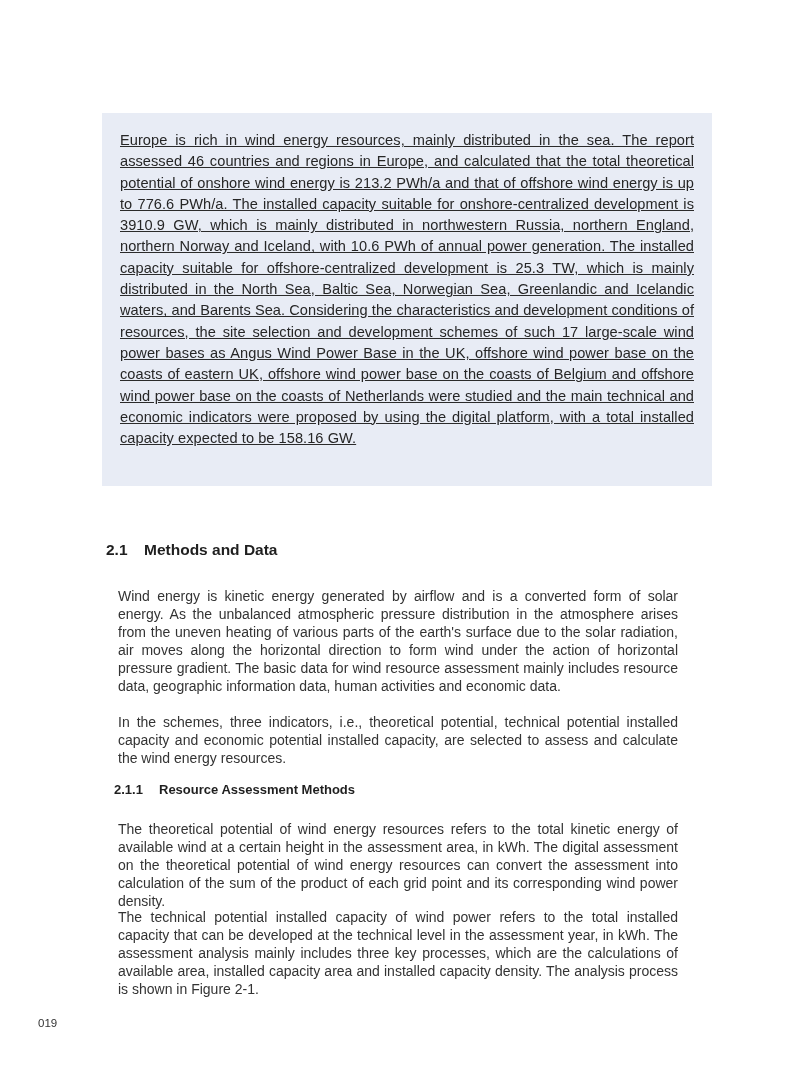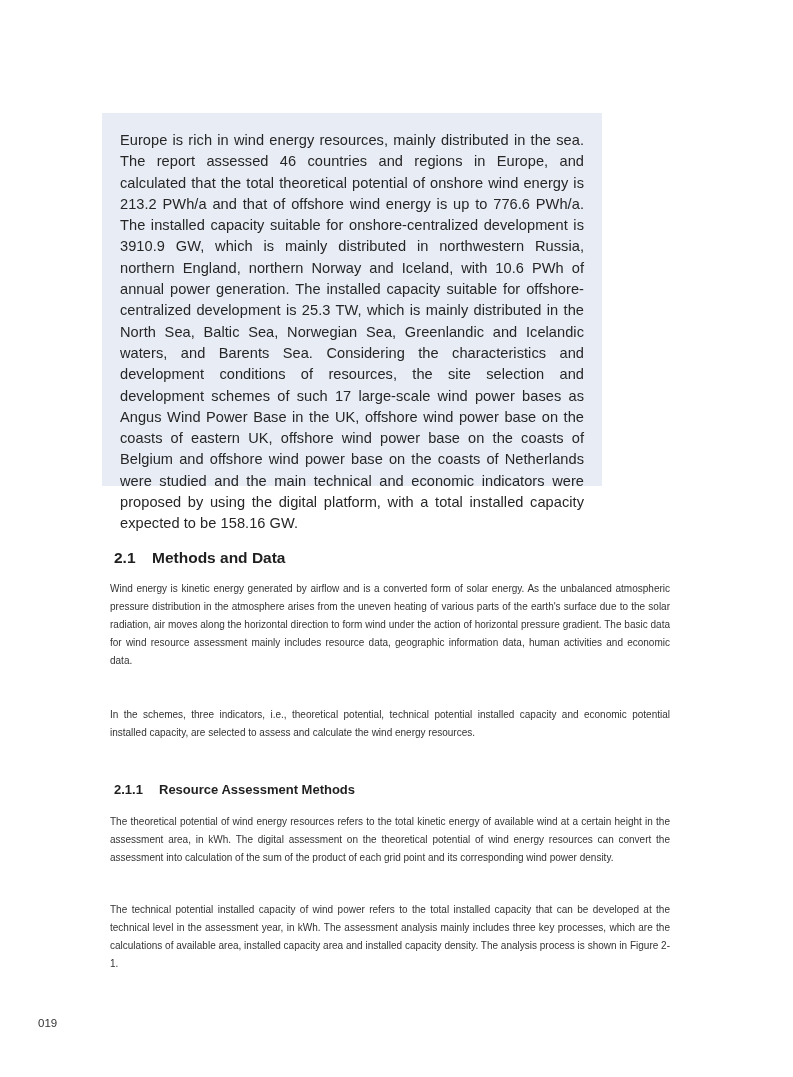--- a/index.html
+++ b/index.html
@@ -12,60 +12,61 @@
       height: 1077px;
       position: relative;
       overflow: hidden;
       color: #2b2b2b;
       font-family: "Liberation Sans", sans-serif;
     }
     .summary-box {
       position: absolute;
       left: 102px;
       top: 113px;
-      width: 500px;
+      width: 610px;
       height: 373px;
       background: #e8ecf5;
       box-sizing: border-box;
       padding: 17px 18px 0 18px;
+      text-decoration: underline;
     }
     .summary-text {
       margin: 0;
       font-size: 14.6px;
       line-height: 21.3px;
       text-align: justify;
       color: #262626;
       letter-spacing: 0.05px;
     }
     .h2 {
       position: absolute;
       left: 102px;
       top: 537px;
-      margin: 12px;
+      margin: 4px;
       font-size: 15.5px;
       font-weight: bold;
       color: #1f1f1f;
     }
     .h2 .num { display: inline-block; width: 38px; }
     .h3 {
       position: absolute;
       left: 102px;
       top: 770px;
       margin: 12px;
       font-size: 13px;
       font-weight: bold;
       color: #1f1f1f;
     }
     .h3 .num { display: inline-block; width: 45px; }
     .para {
       position: absolute;
       left: 102px;
       width: 560px;
-      margin: 8px;
-      font-size: 10px;
+      margin: 16px;
+      font-size: 14px;
       line-height: 17.9px;
       text-align: justify;
       color: #333333;
     }
     .page-number {
       position: absolute;
       left: 38px;
       top: 1017px;
       font-size: 11.5px;
       color: #333333;

